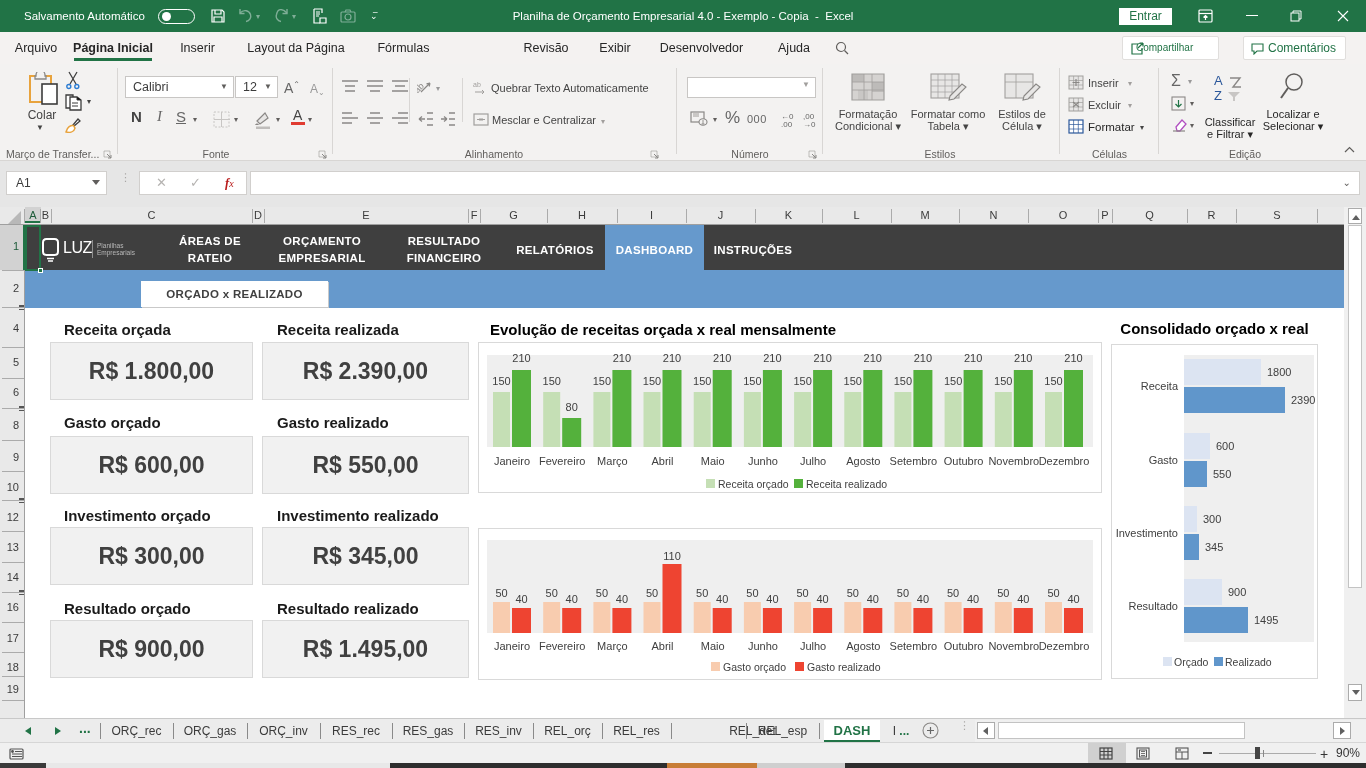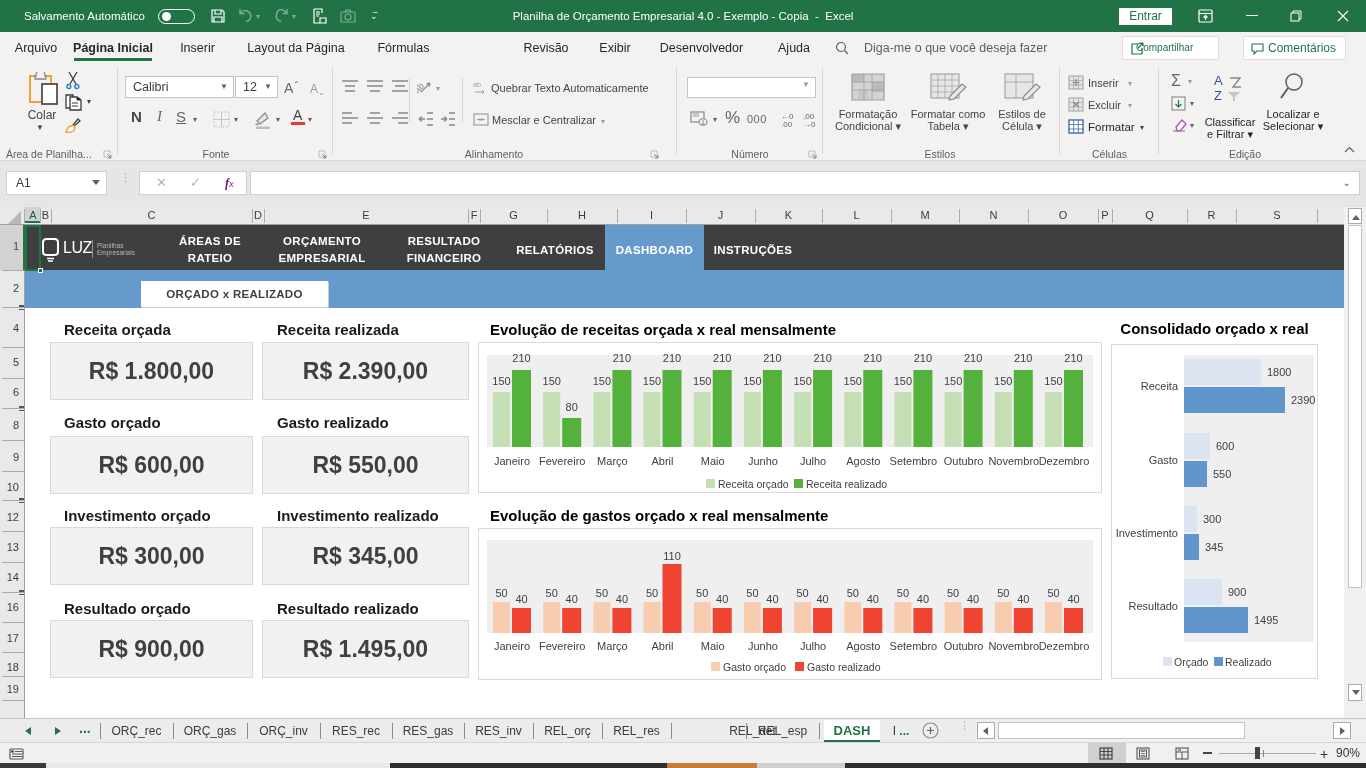--- a/index.html
+++ b/index.html
@@ -103,21 +103,20 @@
   <div class="mtab" style="left:376px;width:55px;text-align:center;">Fórmulas</div>
   <div class="mtab" style="left:459px;width:37px;text-align:center;margin-top:23px;">Dados</div>
   <div class="mtab" style="left:523px;width:46px;text-align:center;">Revisão</div>
   <div class="mtab" style="left:596px;width:38px;text-align:center;">Exibir</div>
   <div class="mtab" style="left:659px;width:85px;text-align:center;">Desenvolvedor</div>
   <div class="mtab" style="left:774px;width:36px;text-align:right;">Ajuda</div>
   <svg class="a" style="left:835px;top:9px;" width="14" height="14" viewBox="0 0 14 14">
         <circle cx="6" cy="6" r="4.5" fill="none" stroke="#605E5C" stroke-width="1.2"></circle>
         <path d="M9.5 9.5L13 13" stroke="#605E5C" stroke-width="1.2"></path>
       </svg>
-  <div class="mtab" style="left:864px;color:#605E5C;">Diga-me o que você deseja fazer</div>
   <div class="a" style="left:1122px;top:4px;width:97px;height:24px;background:#fff;border:1px solid #E0DEDC;border-radius:2px;">
     <svg class="a" style="left:7px;top:5px;" width="14" height="14" viewBox="0 0 14 14">
           <path d="M12 6v6H2V2h6" fill="none" stroke="#217346" stroke-width="1.2"></path>
           <path d="M8 6l5-5M13 1H9.5M13 1v3.5" fill="none" stroke="#217346" stroke-width="1.2"></path>
         </svg>
     <div class="a" style="left:13px;top:0;line-height:22px;font-size:10px;color:#217346;">Compartilhar</div>
   </div>
   <div class="a" style="left:1243px;top:4px;width:103px;height:24px;background:#fff;border:1px solid #E0DEDC;border-radius:2px;">
     <svg class="a" style="left:7px;top:6px;" width="13" height="12" viewBox="0 0 13 12">
           <path d="M1 1h11v7H6l-3 3V8H1z" fill="none" stroke="#217346" stroke-width="1.1"></path>
@@ -141,21 +140,21 @@
   <svg class="a" style="left:65px;top:30px;" width="17" height="17" viewBox="0 0 17 17">
         <path d="M1 1h7v13H1z" fill="#fff" stroke="#3b3b3b" stroke-width="1.3"></path>
         <path d="M5 3h7l4 3v10H5z" fill="#fff" stroke="#3b3b3b" stroke-width="1.3"></path>
         <path d="M12 3v3h4M7 9h6M7 12h6" stroke="#3b3b3b" stroke-width="1"></path>
       </svg>
   <div class="a" style="left:87px;top:33px;font-size:8px;color:#444;">▾</div>
   <svg class="a" style="left:64px;top:53px;" width="18" height="17" viewBox="0 0 18 17">
         <path d="M9 8l5-6 2 2-6 5z" fill="#fff" stroke="#404040" stroke-width="1.3"></path>
         <path d="M9.5 8.5C7 8 3 10 2 15c4 1 8 0 9-4z" fill="#fff" stroke="#E8A33D" stroke-width="1.5"></path>
       </svg>
-  <div class="glabel" style="left:6px;">Área de Planilha...</div>
+  <div class="glabel" style="left:6px;">Março de Transfer...</div>
   <svg class="a" style="left:103px;top:86px;" width="9" height="9" viewBox="0 0 9 9">
         <path d="M1 1h6v6H1z" stroke="#8A8886" stroke-width="1" fill="none" opacity=".5"></path>
         <path d="M4 4l4 4M8 8v-3M8 8H5" stroke="#8A8886" stroke-width="1" fill="none"></path>
       </svg>
   <div class="gsep" style="left:117px;"></div>
 
   <div class="wbox" style="left:125px;top:12px;width:109px;height:22px;border-color:#C8C6C4;">
     <div class="a" style="left:7px;top:0;line-height:20px;font-size:12.5px;color:#3b3b3b;">Calibri</div>
     <div class="a" style="right:5px;top:0;line-height:20px;font-size:8px;color:#605E5C;">▼</div>
   </div>
@@ -344,21 +343,21 @@
 </div>
 <div class="a" id="fbar">
   <div class="wbox" style="left:6px;top:10px;width:101px;height:24px;">
     <div class="a" style="left:9px;top:0;line-height:22px;font-size:12px;color:#3b3b3b;">A1</div>
     <div class="a" style="left:85px;top:8px;font-size:0;border-left:4px solid transparent;border-right:4px solid transparent;border-top:5px solid #605E5C;"></div>
   </div>
   <div class="a" style="left:120px;top:13px;width:4px;height:18px;color:#A9A7A5;font-size:11px;line-height:6px;">⋮</div>
   <div class="wbox" style="left:139px;top:10px;width:108px;height:24px;">
     <div class="a" style="left:16px;top:0;line-height:22px;font-size:13px;color:#B5B3B1;">✕</div>
     <div class="a" style="left:50px;top:0;line-height:22px;font-size:13px;color:#B5B3B1;">✓</div>
-    <div class="a" style="left:85px;top:0;line-height:22px;font-size:12.5px;font-style:italic;color:#701a75;font-family:'Liberation Serif',serif;"><b>f</b><span style="font-size:10px;">x</span></div>
+    <div class="a" style="left:85px;top:0;line-height:22px;font-size:12.5px;font-style:italic;color:#b91c1c;font-family:'Liberation Serif',serif;"><b>f</b><span style="font-size:10px;">x</span></div>
   </div>
   <div class="wbox" style="left:250px;top:10px;width:1110px;height:24px;">
     <div class="a" style="right:8px;top:0;line-height:22px;font-size:10px;color:#605E5C;">⌄</div>
   </div>
 </div>
 <div class="a" id="colhdr">
   <div class="a" style="left:8px;top:4px;width:0;height:0;border-left:13px solid transparent;border-bottom:13px solid #B8B8B8;"></div>
   <div class="a" style="left:25px;top:0;width:16px;height:16px;background:#D2D2D2;border-bottom:2px solid #217346;"></div>
   <div class="chl" style="left:25px;width:16px;color:#1e5c3a;">A</div>
   <div class="chl" style="left:40px;width:11px;">B</div>
@@ -510,21 +509,20 @@
           <text x="535.8" y="123" text-anchor="middle">Novembro</text>
           <text x="586.0" y="123" text-anchor="middle">Dezembro</text>
         </g>
         <rect x="228" y="137" width="9" height="9" fill="#C5DFB5"></rect>
         <rect x="316" y="137" width="9" height="9" fill="#54B13C"></rect>
         <g font-size="10.5" fill="#404040" font-family="Liberation Sans">
           <text x="240" y="145.5">Receita orçado</text>
           <text x="328" y="145.5">Receita realizado</text>
         </g>
       </svg>
-  <div class="ctitle" style="left:465px;top:282px;">Evolução de gastos orçado x real mensalmente</div>
   <div class="cbox" style="left:453px;top:303px;width:624px;height:152px;"></div>
   <svg class="a" style="left:453px;top:303px;" width="624" height="152" id="chart2">
         <rect x="9" y="12" width="606" height="93" fill="#EFEFEF"></rect>
         <rect x="15.0" y="74" width="17" height="31" fill="#F8CCAF"></rect>
         <rect x="34.0" y="80" width="19" height="25" fill="#EE4431"></rect>
         <rect x="65.2" y="74" width="17" height="31" fill="#F8CCAF"></rect>
         <rect x="84.2" y="80" width="19" height="25" fill="#EE4431"></rect>
         <rect x="115.4" y="74" width="17" height="31" fill="#F8CCAF"></rect>
         <rect x="134.4" y="80" width="19" height="25" fill="#EE4431"></rect>
         <rect x="165.5" y="74" width="17" height="31" fill="#F8CCAF"></rect>

